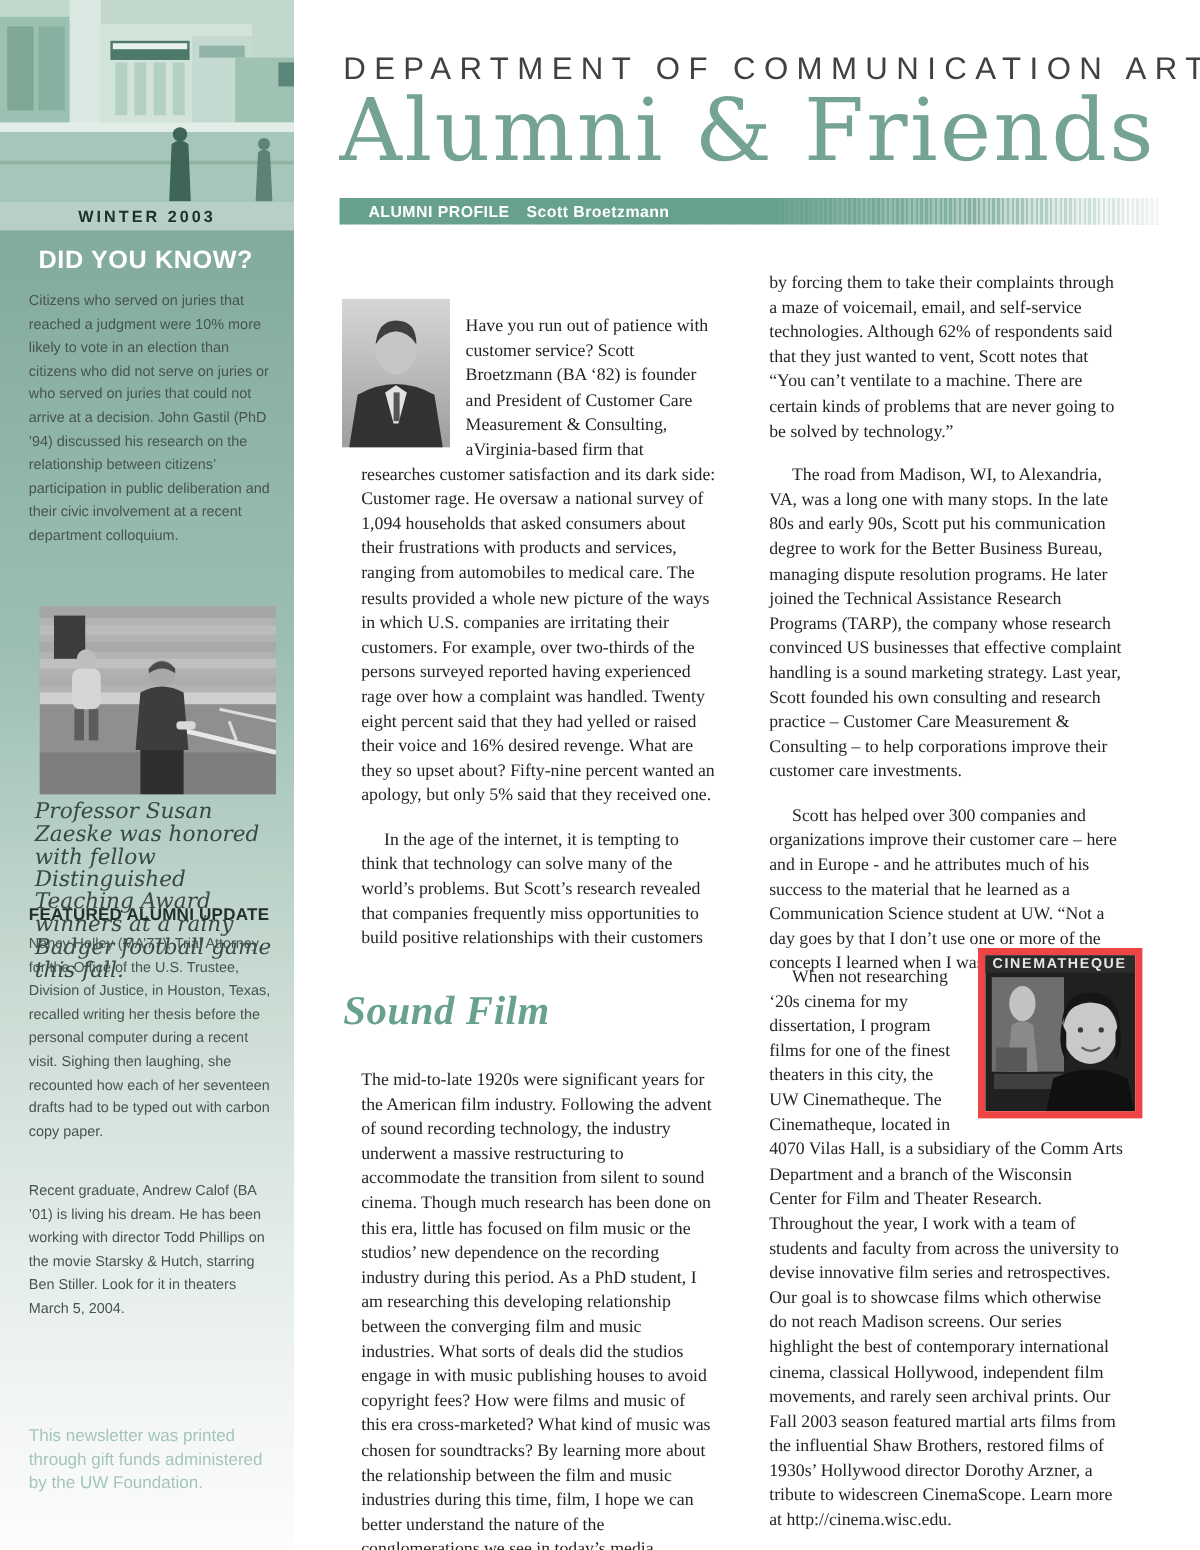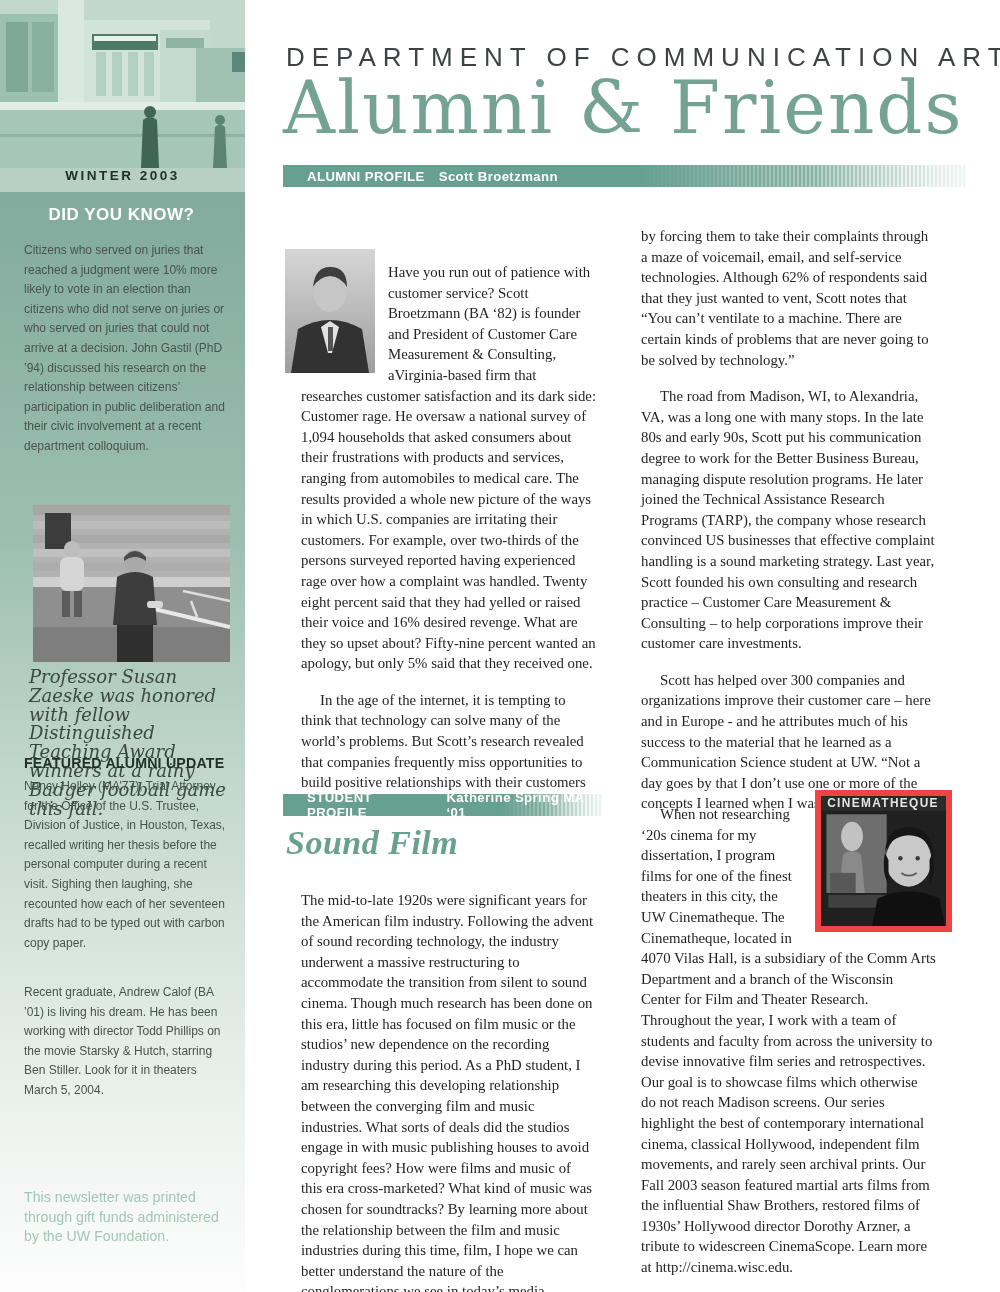--- a/index.html
+++ b/index.html
@@ -4,25 +4,25 @@
 <style>
   html,body{margin:0;padding:0;background:#ffffff;}
   #page{position:relative;width:1000px;height:1292px;background:#ffffff;overflow:hidden;
         font-family:"Liberation Serif",serif;color:#222;}
 
   
   #sidebar{position:absolute;left:0;top:0;width:245px;height:1292px;
            background:linear-gradient(180deg,#7da89a 0%,#85ad9f 18%,#9dbfb2 42%,#c6d9d0 62%,#e3ece7 80%,#f4f7f5 92%,#fcfdfc 100%);}
   .sb-photo{position:absolute;left:0;top:0;width:245px;height:168px;}
   .winter-band{position:absolute;left:0;top:168px;width:245px;height:24px;background:#b7cfc5;
-               display:flex;align-items:flex-start;justify-content:center;
+               display:flex;align-items:center;justify-content:center;
                font-family:"Liberation Sans",sans-serif;font-weight:bold;font-size:13.5px;
                letter-spacing:2.5px;color:#22302b;}
   .dyk-head{position:absolute;left:0;top:205px;width:243px;text-align:center;
-            font-family:"Liberation Sans",sans-serif;font-weight:bold;font-size:17px;
+            font-family:"Liberation Sans",sans-serif;font-weight:bold;font-size:21px;
             letter-spacing:.5px;color:#ffffff;}
   .sb-text{position:absolute;font-family:"Liberation Sans",sans-serif;font-size:12px;
            line-height:19.6px;color:#47534e;}
   #dyk-body{left:24px;top:241px;width:202px;}
   .fb-photo{position:absolute;left:33px;top:505px;width:197px;height:157px;}
   .sb-caption{position:absolute;left:29px;top:668px;width:204px;
               font-family:"DejaVu Serif",serif;font-style:italic;font-size:18px;
               line-height:18.8px;color:#3a4843;}
   .feat-head{position:absolute;left:24px;top:755px;width:212px;
              font-family:"Liberation Sans",sans-serif;font-weight:bold;font-size:14.2px;
@@ -186,24 +186,20 @@
     <p>Have you run out of patience with customer service? Scott Broetzmann (BA ‘82) is founder and President of Customer Care Measurement &amp; Consulting, aVirginia-based firm that researches customer satisfaction and its dark side: Customer rage. He oversaw a national survey of 1,094 households that asked consumers about their frustrations with products and services, ranging from automobiles to medical care. The results provided a whole new picture of the ways in which U.S. companies are irritating their customers. For example, over two-thirds of the persons surveyed reported having experienced rage over how a complaint was handled. Twenty eight percent said that they had yelled or raised their voice and 16% desired revenge. What are they so upset about? Fifty-nine percent wanted an apology, but only 5% said that they received one.</p>
     <p class="indent">In the age of the internet, it is tempting to think that technology can solve many of the world’s problems. But Scott’s research revealed that companies frequently miss opportunities to build positive relationships with their customers</p>
   </div>
 
   <div class="col" id="rage-col2">
     <p>by forcing them to take their complaints through a maze of voicemail, email, and self-service technologies. Although 62% of respondents said that they just wanted to vent, Scott notes that “You can’t ventilate to a machine. There are certain kinds of problems that are never going to be solved by technology.”</p>
     <p class="indent">The road from Madison, WI, to Alexandria, VA, was a long one with many stops. In the late 80s and early 90s, Scott put his communication degree to work for the Better Business Bureau, managing dispute resolution programs. He later joined the Technical Assistance Research Programs (TARP), the company whose research convinced US businesses that effective complaint handling is a sound marketing strategy. Last year, Scott founded his own consulting and research practice – Customer Care Measurement &amp; Consulting – to help corporations improve their customer care investments.</p>
     <p class="indent">Scott has helped over 300 companies and organizations improve their customer care – here and in Europe - and he attributes much of his success to the material that he learned as a Communication Science student at UW. “Not a day goes by that I don’t use one or more of the concepts I learned when I was a student,” he said.</p>
   </div>
 
-  <div class="banner" id="banner-student">
-    <span class="lbl">STUDENT PROFILE</span>
-    <span class="nm">Katherine Spring MA ‘01</span>
-  </div>
 
   <div class="article-title" id="title-film">Sound Film</div>
 
   <div class="col" id="film-col1">
     <p>The mid-to-late 1920s were significant years for the American film industry. Following the advent of sound recording technology, the industry underwent a massive restructuring to accommodate the transition from silent to sound cinema. Though much research has been done on this era, little has focused on film music or the studios’ new dependence on the recording industry during this period. As a PhD student, I am researching this developing relationship between the converging film and music industries. What sorts of deals did the studios engage in with music publishing houses to avoid copyright fees? How were films and music of this era cross-marketed? What kind of music was chosen for soundtracks? By learning more about the relationship between the film and music industries during this time, film, I hope we can better understand the nature of the conglomerations we see in today’s media landscape.</p>
   </div>
 
   <div class="col" id="film-col2">
     <div class="float-photo-right">
       <svg viewBox="0 0 137 142" preserveAspectRatio="none" aria-hidden="true">

